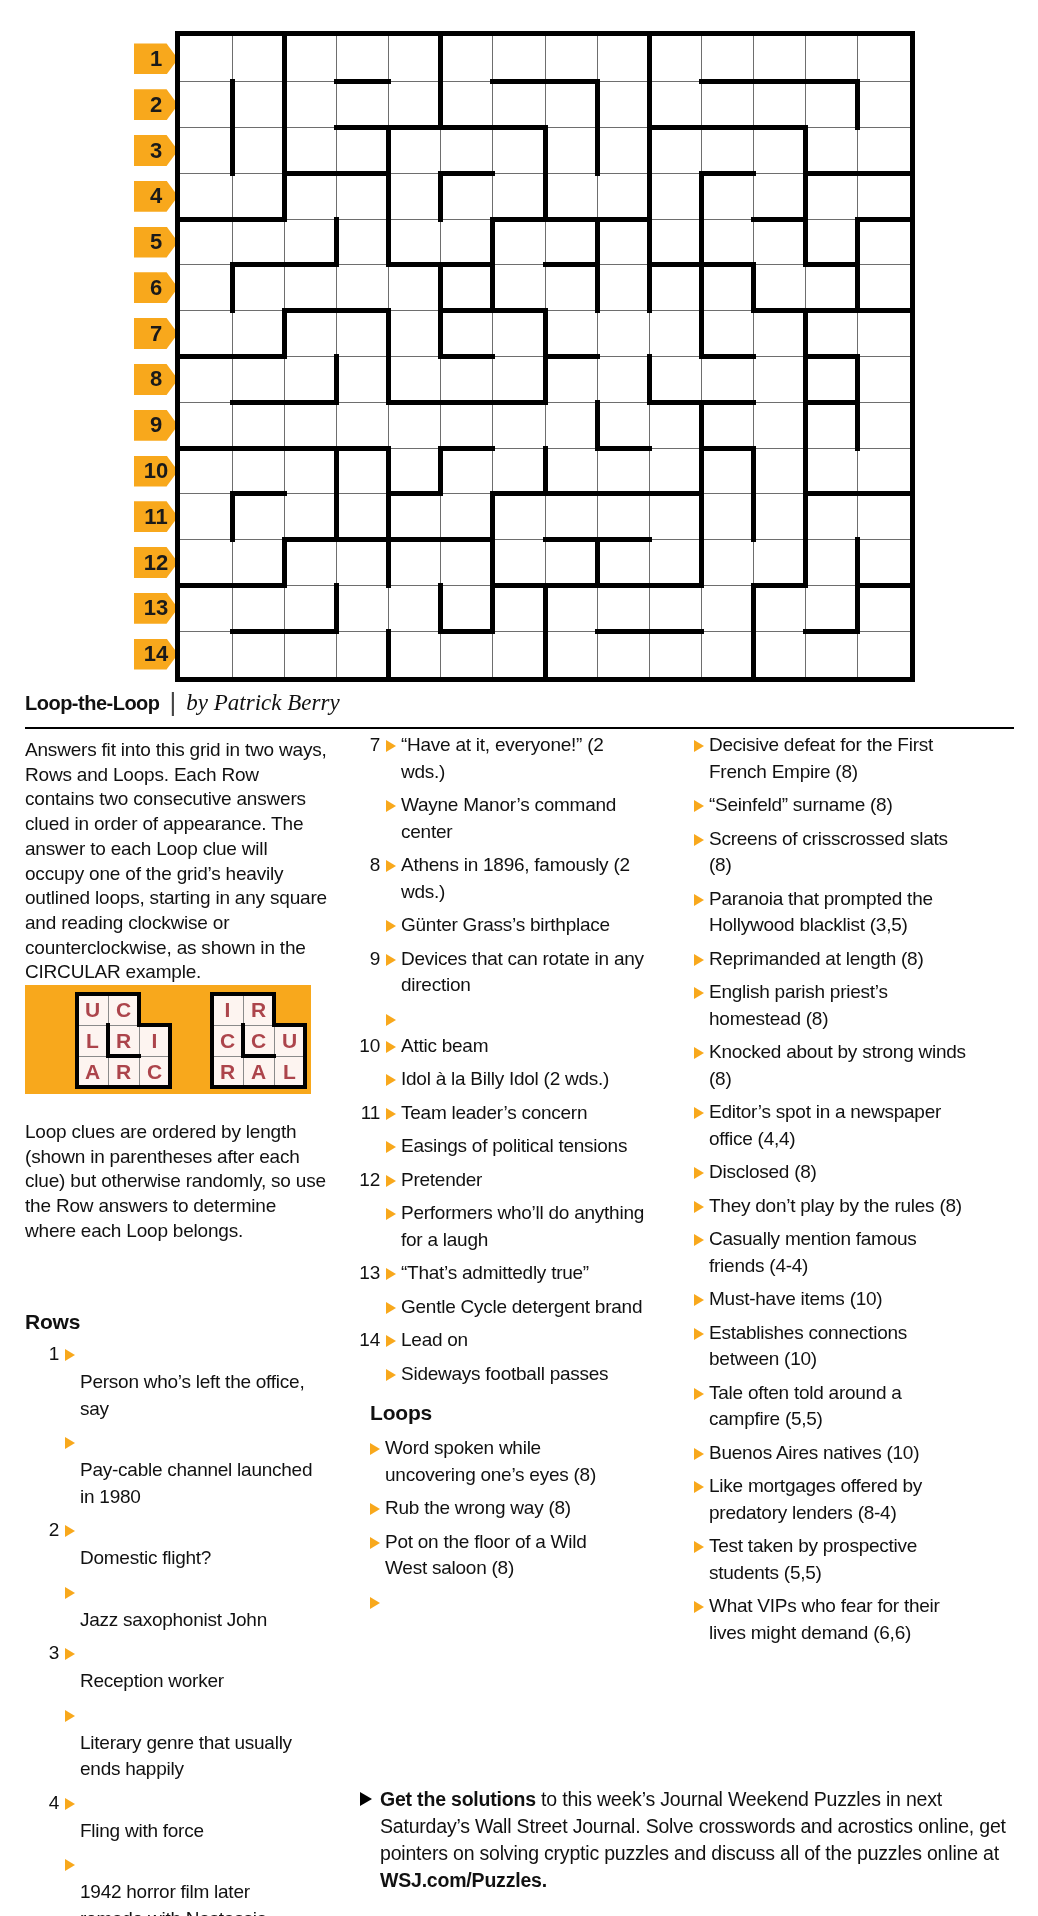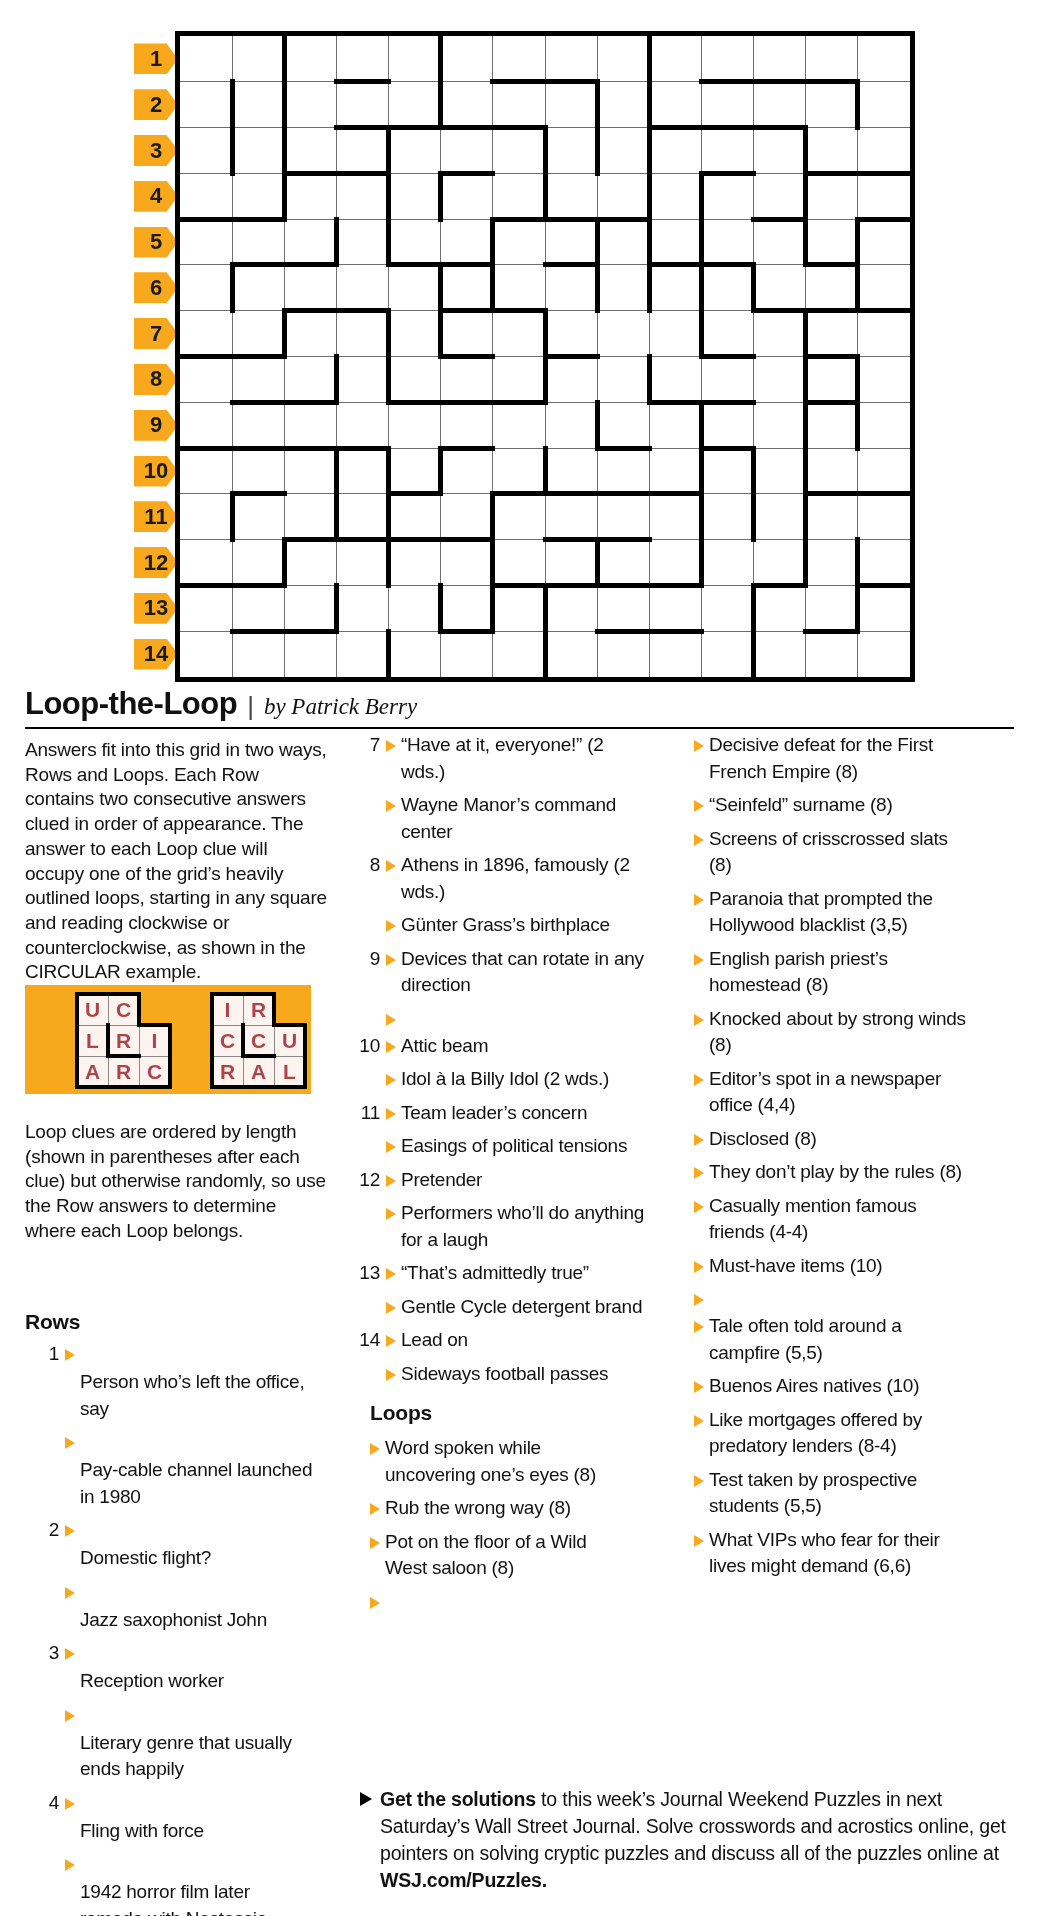--- a/index.html
+++ b/index.html
@@ -11,21 +11,21 @@
   #grid{position:relative;margin-left:47px;width:730px;height:641px;border:5px solid #000;background:#fff;}
   .gline{position:absolute;background:#6e6e6e;}
   .heavy{position:absolute;background:#000;}
   .row-label{position:absolute;width:44px;height:31px;background:#F8A81C;
     clip-path:polygon(0 0,74% 0,100% 50%,74% 100%,0 100%);
     display:flex;align-items:center;justify-content:center;
     font-weight:bold;font-size:22px;color:#1a1a1a;}
 
   
   .title-row{position:absolute;left:25px;top:686px;display:flex;align-items:baseline;gap:10px;}
-  .title-main{font-weight:bold;font-size:31px;letter-spacing:-0.5px;}
+  .title-main{font-weight:bold;font-size:20px;letter-spacing:-0.5px;}
   .title-sep{font-size:26px;font-weight:300;color:#444;transform:translateY(1px);}
   .title-byline{font-family:"Liberation Serif", serif;font-style:italic;font-size:23px;}
   .title-rule{position:absolute;left:25px;top:727px;width:989px;height:2px;background:#000;}
 
   
   .para{position:absolute;font-size:19px;line-height:24.7px;letter-spacing:-0.2px;}
   #para1{left:25px;top:738px;width:302px;}
   #para2{left:25px;top:1120px;width:302px;}
 
   .sec-header{font-weight:bold;font-size:21px;letter-spacing:-0.2px;}
@@ -466,20 +466,24 @@
       <div class="clue">
         <span class="arr"></span>
         <span class="txt">Screens of crisscrossed slats (8)</span>
       </div>
       <div class="clue">
         <span class="arr"></span>
         <span class="txt">Paranoia that prompted the Hollywood blacklist (3,5)</span>
       </div>
       <div class="clue">
         <span class="arr"></span>
+        <span class="txt">Reprimanded at length (8)</span>
+      </div>
+      <div class="clue">
+        <span class="arr"></span>
         <span class="txt">English parish priest’s homestead (8)</span>
       </div>
       <div class="clue">
         <span class="arr"></span>
         <span class="txt">Knocked about by strong winds (8)</span>
       </div>
       <div class="clue">
         <span class="arr"></span>
         <span class="txt">Editor’s spot in a newspaper office (4,4)</span>
       </div>
@@ -494,20 +498,21 @@
       <div class="clue">
         <span class="arr"></span>
         <span class="txt">Casually mention famous friends (4-4)</span>
       </div>
       <div class="clue">
         <span class="arr"></span>
         <span class="txt">Must-have items (10)</span>
       </div>
       <div class="clue">
         <span class="arr"></span>
+        <span class="txt">Establishes connections between (10)</span>
       </div>
       <div class="clue">
         <span class="arr"></span>
         <span class="txt">Tale often told around a campfire (5,5)</span>
       </div>
       <div class="clue">
         <span class="arr"></span>
         <span class="txt">Buenos Aires natives (10)</span>
       </div>
       <div class="clue">

